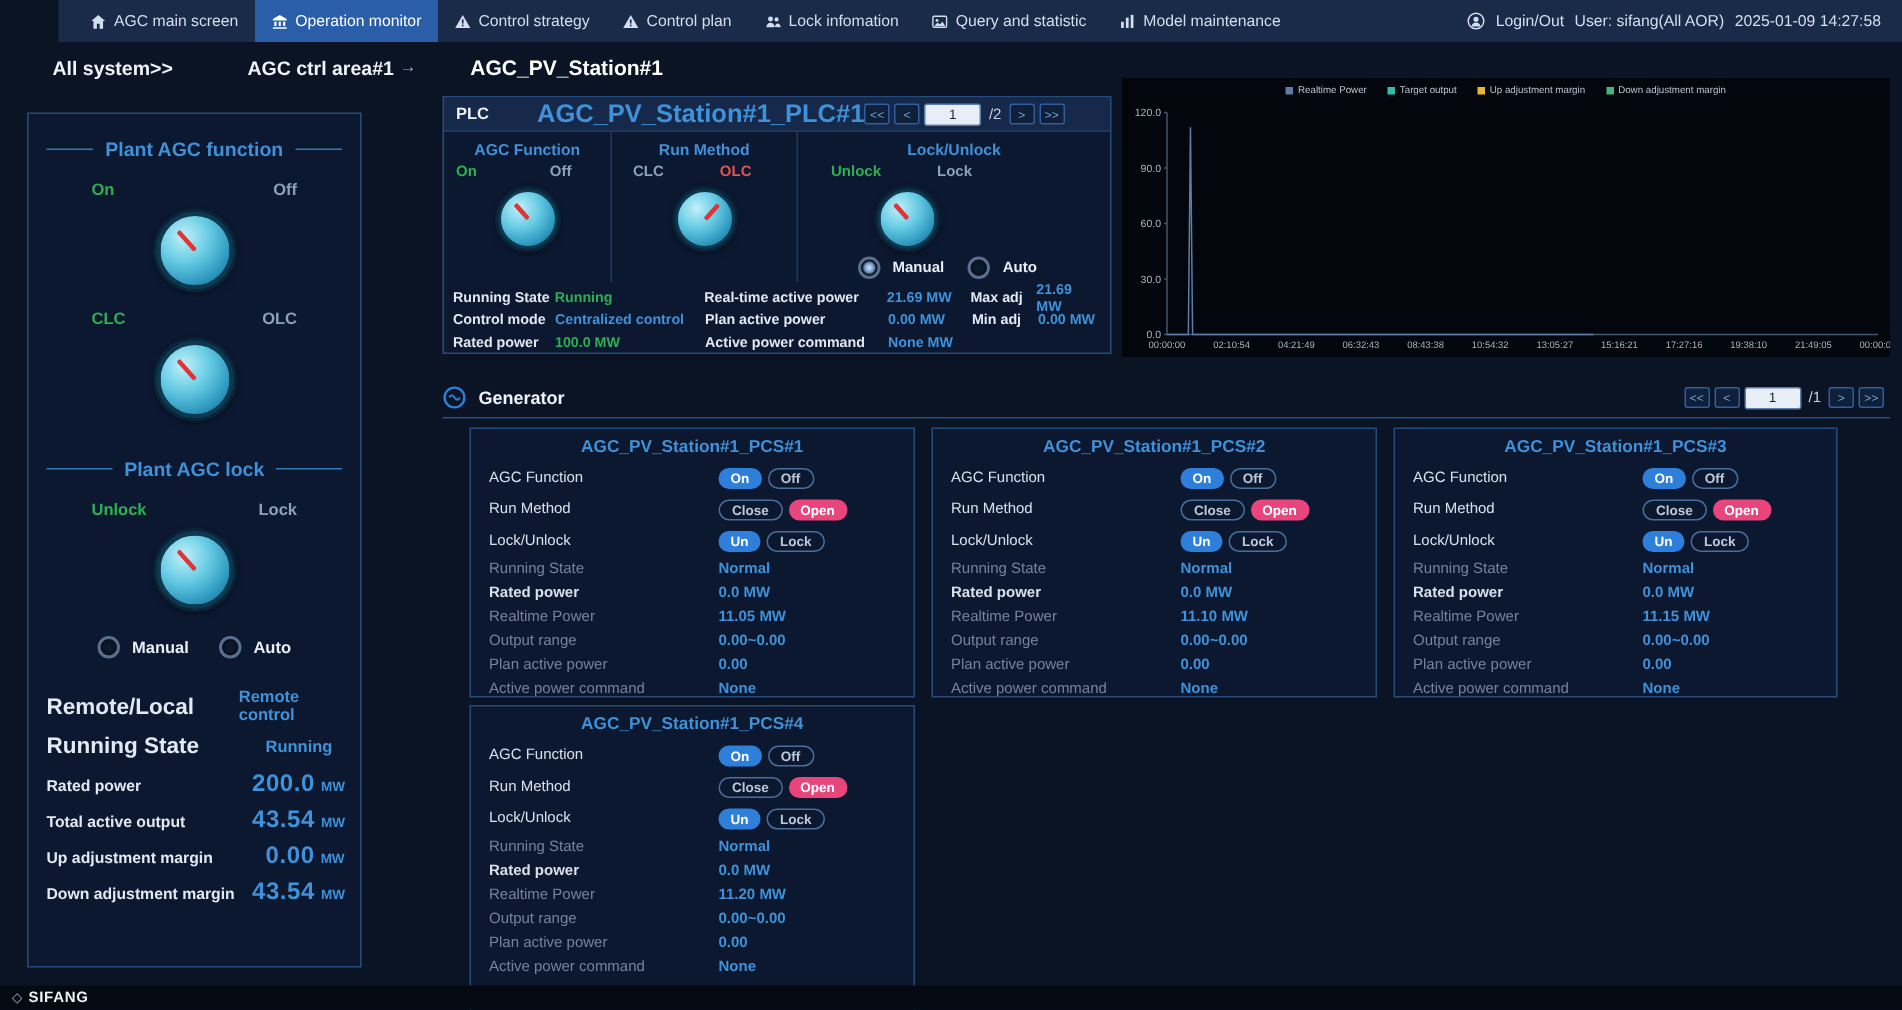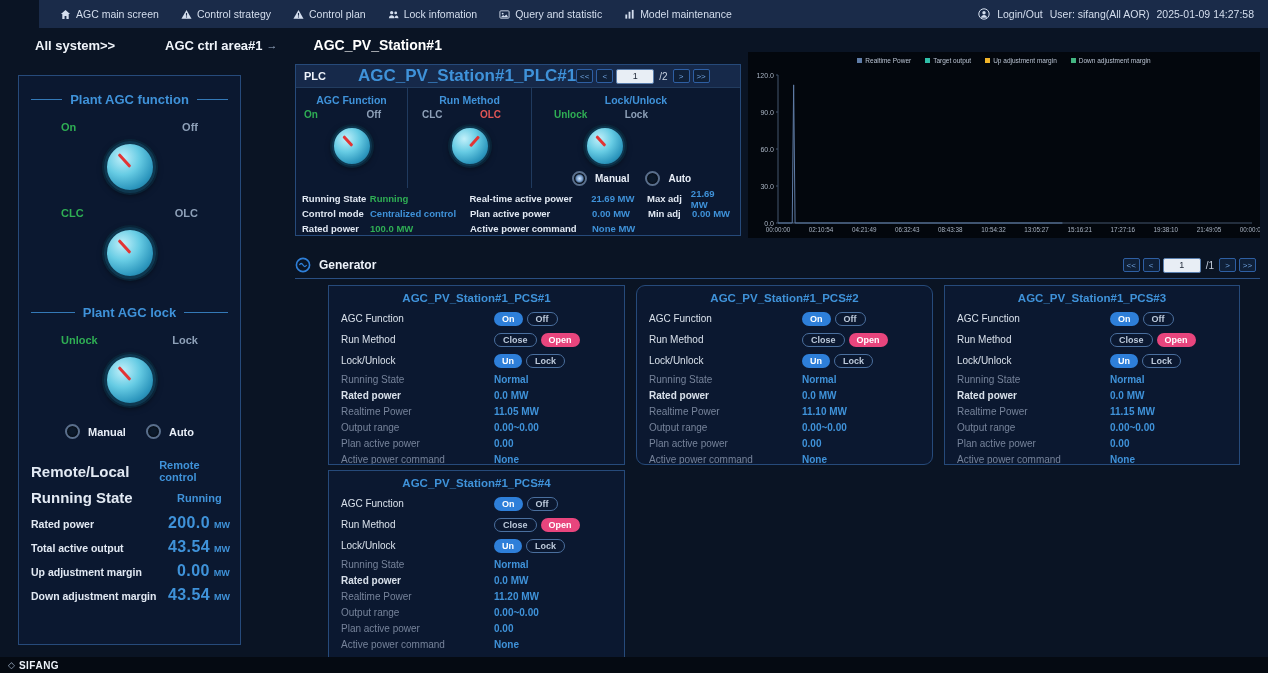--- a/index.html
+++ b/index.html
@@ -96,21 +96,21 @@
   .chart-legend { height:13px; display:flex; justify-content:center; gap:14px; align-items:center; padding-top:2px; }
   .lg-item { display:flex; align-items:center; gap:3px; font-size:6.5px; color:#b9c3d2; }
   .lg-sw { width:5px; height:5px; display:inline-block; }
 
   
   .gen-head { position:absolute; left:295px; top:252px; width:965px; height:27px; display:flex; align-items:center; gap:8px;
               border-bottom:1px solid #2a4f82; box-sizing:border-box; }
   .gen-title { font-size:12px; font-weight:bold; color:#eef3fa; }
   .gen-head .pager { margin-left:auto; margin-right:4px; }
 
-  .card { position:absolute; width:297px; height:180px; background:#0b1830; border:1px solid #264a7a; box-sizing:border-box; overflow:hidden;margin-left:15px; }
+  .card { position:absolute; width:297px; height:180px; background:#0b1830; border:1px solid #264a7a; box-sizing:border-box; overflow:hidden; }
   .card-title { margin:6px 0 4px; text-align:center; font-size:11.5px; font-weight:bold; color:#3f92d9; }
   .crow { display:flex; align-items:center; padding-left:12px; }
   .trow { height:21px; }
   .vrow { height:16px; }
   .clab { width:153px; font-size:10px; }
   .clab.wt { color:#d8e0ea; }
   .clab.gy { color:#76839a; }
   .clab.bd { color:#d8e0ea; font-weight:bold; }
   .cval { font-size:10px; color:#3f92d9;font-weight:bold; }
   .cval.bd { font-weight:bold; }
@@ -133,20 +133,28 @@
 <div class="app">
 
   <header class="topnav">
     <div class="nav-item">
       <span class="nav-ic">
           <svg viewBox="0 0 12 12" width="11" height="11">
             <path fill="currentColor" d="M6 1L11 5.5H9.5V11H7V7.5H5V11H2.5V5.5H1z"></path>
           </svg>
         </span>
       <span>AGC main screen</span>
+    </div>
+    <div class="nav-item active">
+      <span class="nav-ic">
+          <svg viewBox="0 0 12 12" width="11" height="11">
+            <path fill="currentColor" d="M1 4L6 1l5 3v1H1zM2 6h1.6v3H2zM5.2 6h1.6v3H5.2zM8.4 6H10v3H8.4zM1 10h10v1H1z"></path>
+          </svg>
+        </span>
+      <span>Operation monitor</span>
     </div>
     <div class="nav-item">
       <span class="nav-ic">
           <svg viewBox="0 0 12 12" width="11" height="11">
             <path fill="currentColor" d="M6 1l5.5 9.5H.5z"></path>
             <rect x="5.4" y="4.3" width="1.2" height="3" fill="#1a2b49"></rect>
             <rect x="5.4" y="8.1" width="1.2" height="1.2" fill="#1a2b49"></rect>
           </svg>
         </span>
       <span>Control strategy</span>
@@ -473,21 +481,21 @@
     <div class="crow vrow">
       <span class="clab gy">Plan active power</span>
       <span class="cval">0.00</span>
     </div>
     <div class="crow vrow">
       <span class="clab gy">Active power command</span>
       <span class="cval">None</span>
     </div>
   </section>
 
-  <section class="card" style="left:621px;top:285px;border-radius:9px;">
+  <section class="card" style="left:621px;top:285px;">
     <h3 class="card-title">AGC_PV_Station#1_PCS#2</h3>
     <div class="crow trow">
       <span class="clab wt">AGC Function</span>
       <span class="tgl">
           <span class="pill act-blue">On</span>
           <span class="pill off">Off</span>
         </span>
     </div>
     <div class="crow trow">
       <span class="clab wt">Run Method</span>

